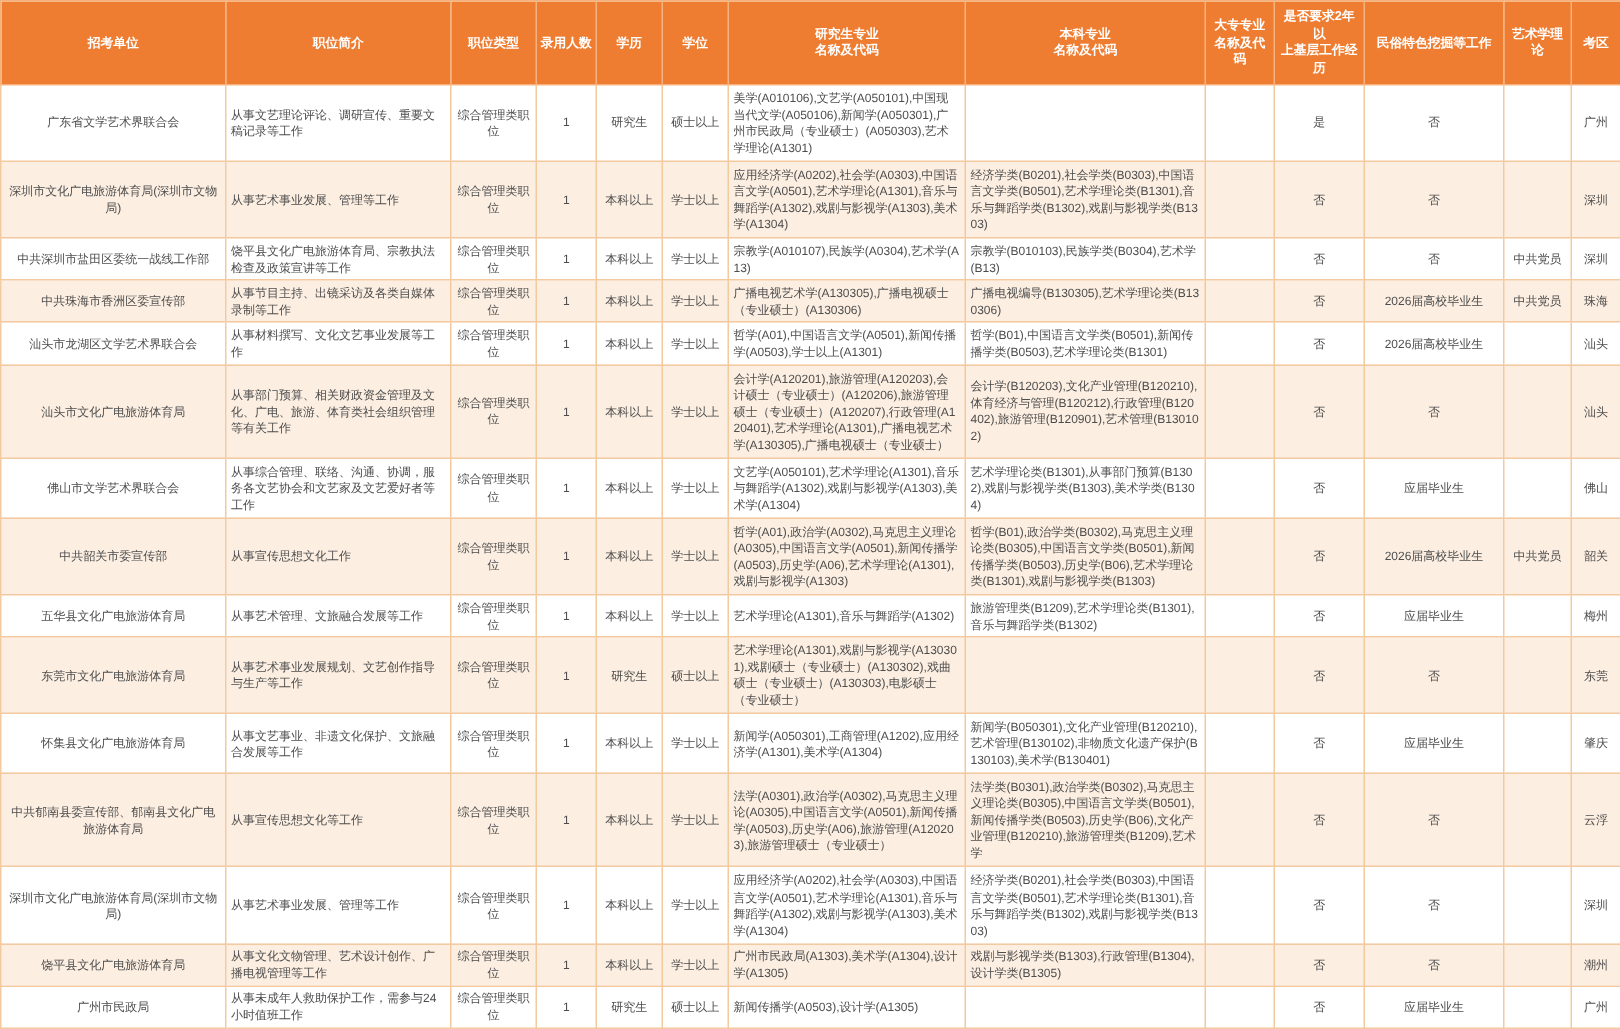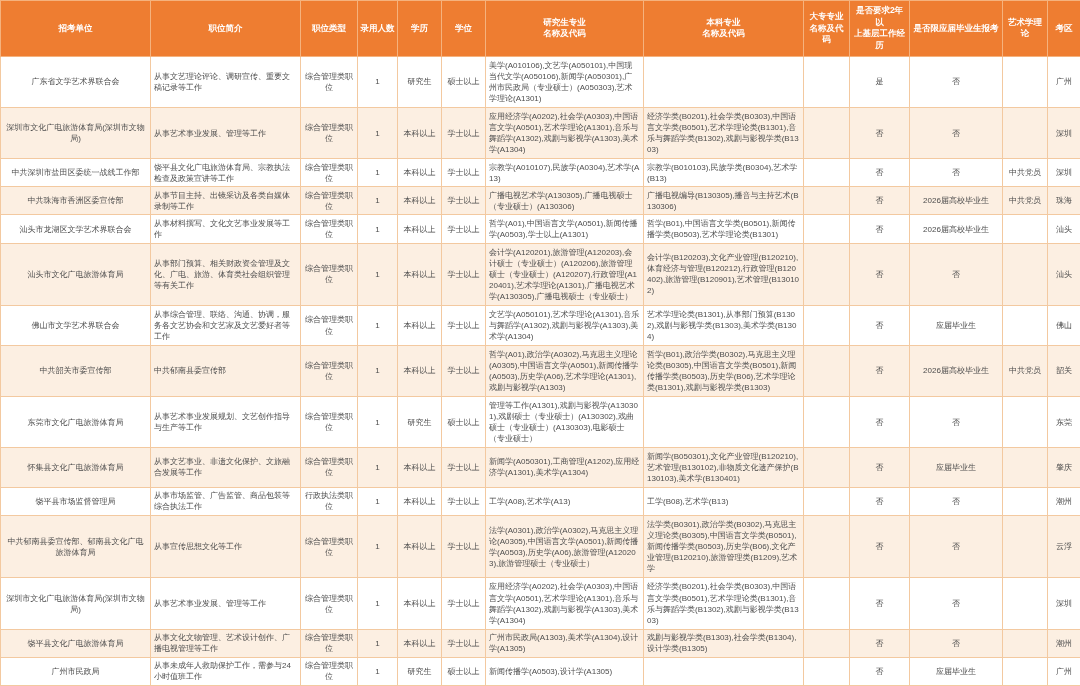--- a/index.html
+++ b/index.html
@@ -45,21 +45,21 @@
           <th>学历</th>
           <th>学位</th>
           <th>研究生专业
 名称及代码</th>
           <th>本科专业
 名称及代码</th>
           <th>大专专业
 名称及代码</th>
           <th>是否要求2年以
 上基层工作经历</th>
-          <th>是否限应届毕业生报考</th>
+          <th>民俗特色挖掘等工作</th>
           <th>艺术学理论</th>
           <th>考区</th>
         </tr>
     </thead>
     <tbody>
         <tr>
           <td class="c">广东省文学艺术界联合会</td>
           <td class="l">从事文艺理论评论、调研宣传、重要文稿记录等工作</td>
           <td class="c">综合管理类职位</td>
           <td class="c">1</td>
@@ -104,21 +104,21 @@
           <td class="c">深圳</td>
         </tr>
         <tr>
           <td class="c">中共珠海市香洲区委宣传部</td>
           <td class="l">从事节目主持、出镜采访及各类自媒体录制等工作</td>
           <td class="c">综合管理类职位</td>
           <td class="c">1</td>
           <td class="c">本科以上</td>
           <td class="c">学士以上</td>
           <td class="l">广播电视艺术学(A130305),广播电视硕士（专业硕士）(A130306)</td>
-          <td class="l">广播电视编导(B130305),播音与主持艺术(B130306)</td>
+          <td class="l">广播电视编导(B130305),艺术学理论类(B130306)</td>
           <td class="l"></td>
           <td class="c">否</td>
           <td class="c">2026届高校毕业生</td>
           <td class="c">中共党员</td>
           <td class="c">珠海</td>
         </tr>
         <tr>
           <td class="c">汕头市龙湖区文学艺术界联合会</td>
           <td class="l">从事材料撰写、文化文艺事业发展等工作</td>
           <td class="c">综合管理类职位</td>
@@ -158,41 +158,56 @@
           <td class="l">文艺学(A050101),艺术学理论(A1301),音乐与舞蹈学(A1302),戏剧与影视学(A1303),美术学(A1304)</td>
           <td class="l">艺术学理论类(B1301),从事部门预算(B1302),戏剧与影视学类(B1303),美术学类(B1304)</td>
           <td class="l"></td>
           <td class="c">否</td>
           <td class="c">应届毕业生</td>
           <td class="c"></td>
           <td class="c">佛山</td>
         </tr>
         <tr>
           <td class="c">中共韶关市委宣传部</td>
-          <td class="l">中共郁南县委宣传部</td>
+          <td class="l">从事宣传思想文化工作</td>
           <td class="c">综合管理类职位</td>
           <td class="c">1</td>
           <td class="c">本科以上</td>
           <td class="c">学士以上</td>
           <td class="l">哲学(A01),政治学(A0302),马克思主义理论(A0305),中国语言文学(A0501),新闻传播学(A0503),历史学(A06),艺术学理论(A1301),戏剧与影视学(A1303)</td>
           <td class="l">哲学(B01),政治学类(B0302),马克思主义理论类(B0305),中国语言文学类(B0501),新闻传播学类(B0503),历史学(B06),艺术学理论类(B1301),戏剧与影视学类(B1303)</td>
           <td class="l"></td>
           <td class="c">否</td>
           <td class="c">2026届高校毕业生</td>
           <td class="c">中共党员</td>
           <td class="c">韶关</td>
         </tr>
         <tr>
+          <td class="c">五华县文化广电旅游体育局</td>
+          <td class="l">从事艺术管理、文旅融合发展等工作</td>
+          <td class="c">综合管理类职位</td>
+          <td class="c">1</td>
+          <td class="c">本科以上</td>
+          <td class="c">学士以上</td>
+          <td class="l">艺术学理论(A1301),音乐与舞蹈学(A1302)</td>
+          <td class="l">旅游管理类(B1209),艺术学理论类(B1301),音乐与舞蹈学类(B1302)</td>
+          <td class="l"></td>
+          <td class="c">否</td>
+          <td class="c">应届毕业生</td>
+          <td class="c"></td>
+          <td class="c">梅州</td>
+        </tr>
+        <tr>
           <td class="c">东莞市文化广电旅游体育局</td>
           <td class="l">从事艺术事业发展规划、文艺创作指导与生产等工作</td>
           <td class="c">综合管理类职位</td>
           <td class="c">1</td>
           <td class="c">研究生</td>
           <td class="c">硕士以上</td>
-          <td class="l">管理等工作(A1301),戏剧与影视学(A130301),戏剧硕士（专业硕士）(A130302),戏曲硕士（专业硕士）(A130303),电影硕士（专业硕士）</td>
+          <td class="l">艺术学理论(A1301),戏剧与影视学(A130301),戏剧硕士（专业硕士）(A130302),戏曲硕士（专业硕士）(A130303),电影硕士（专业硕士）</td>
           <td class="l"></td>
           <td class="l"></td>
           <td class="c">否</td>
           <td class="c">否</td>
           <td class="c"></td>
           <td class="c">东莞</td>
         </tr>
         <tr>
           <td class="c">怀集县文化广电旅游体育局</td>
           <td class="l">从事文艺事业、非遗文化保护、文旅融合发展等工作</td>
@@ -202,35 +217,20 @@
           <td class="c">学士以上</td>
           <td class="l">新闻学(A050301),工商管理(A1202),应用经济学(A1301),美术学(A1304)</td>
           <td class="l">新闻学(B050301),文化产业管理(B120210),艺术管理(B130102),非物质文化遗产保护(B130103),美术学(B130401)</td>
           <td class="l"></td>
           <td class="c">否</td>
           <td class="c">应届毕业生</td>
           <td class="c"></td>
           <td class="c">肇庆</td>
         </tr>
         <tr>
-          <td class="c">饶平县市场监督管理局</td>
-          <td class="l">从事市场监管、广告监管、商品包装等综合执法工作</td>
-          <td class="c">行政执法类职位</td>
-          <td class="c">1</td>
-          <td class="c">本科以上</td>
-          <td class="c">学士以上</td>
-          <td class="l">工学(A08),艺术学(A13)</td>
-          <td class="l">工学(B08),艺术学(B13)</td>
-          <td class="l"></td>
-          <td class="c">否</td>
-          <td class="c">否</td>
-          <td class="c"></td>
-          <td class="c">潮州</td>
-        </tr>
-        <tr>
           <td class="c">中共郁南县委宣传部、郁南县文化广电旅游体育局</td>
           <td class="l">从事宣传思想文化等工作</td>
           <td class="c">综合管理类职位</td>
           <td class="c">1</td>
           <td class="c">本科以上</td>
           <td class="c">学士以上</td>
           <td class="l">法学(A0301),政治学(A0302),马克思主义理论(A0305),中国语言文学(A0501),新闻传播学(A0503),历史学(A06),旅游管理(A120203),旅游管理硕士（专业硕士）</td>
           <td class="l">法学类(B0301),政治学类(B0302),马克思主义理论类(B0305),中国语言文学类(B0501),新闻传播学类(B0503),历史学(B06),文化产业管理(B120210),旅游管理类(B1209),艺术学</td>
           <td class="l"></td>
           <td class="c">否</td>
@@ -254,21 +254,21 @@
           <td class="c">深圳</td>
         </tr>
         <tr>
           <td class="c">饶平县文化广电旅游体育局</td>
           <td class="l">从事文化文物管理、艺术设计创作、广播电视管理等工作</td>
           <td class="c">综合管理类职位</td>
           <td class="c">1</td>
           <td class="c">本科以上</td>
           <td class="c">学士以上</td>
           <td class="l">广州市民政局(A1303),美术学(A1304),设计学(A1305)</td>
-          <td class="l">戏剧与影视学类(B1303),社会学类(B1304),设计学类(B1305)</td>
+          <td class="l">戏剧与影视学类(B1303),行政管理(B1304),设计学类(B1305)</td>
           <td class="l"></td>
           <td class="c">否</td>
           <td class="c">否</td>
           <td class="c"></td>
           <td class="c">潮州</td>
         </tr>
         <tr>
           <td class="c">广州市民政局</td>
           <td class="l">从事未成年人救助保护工作，需参与24小时值班工作</td>
           <td class="c">综合管理类职位</td>

